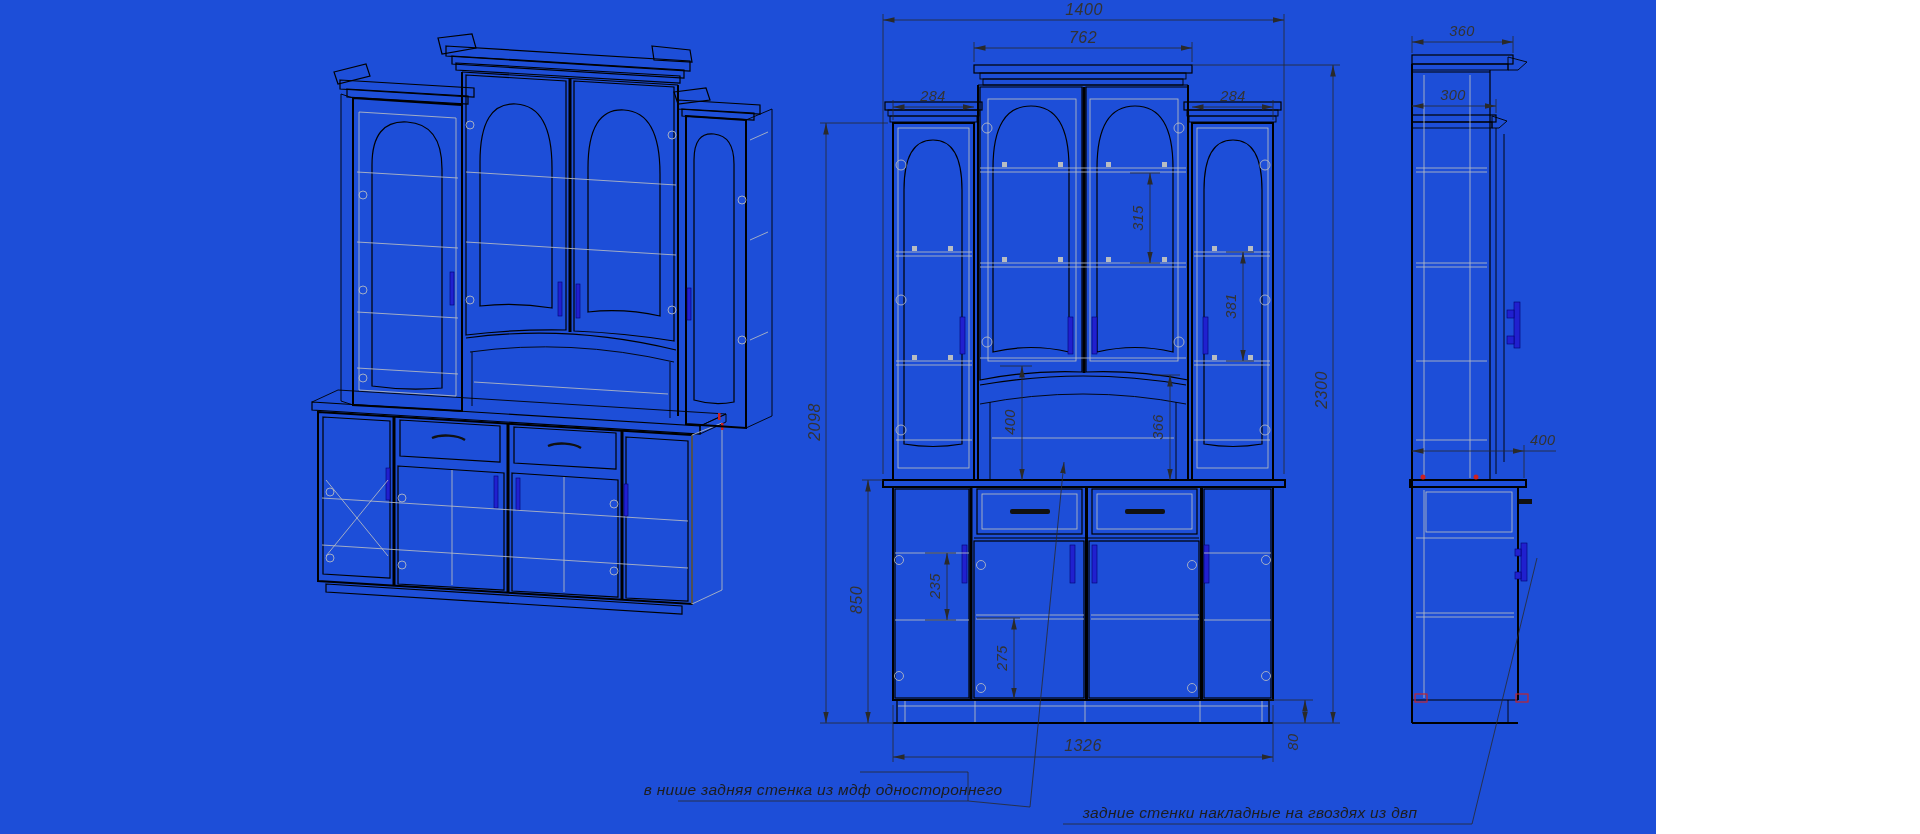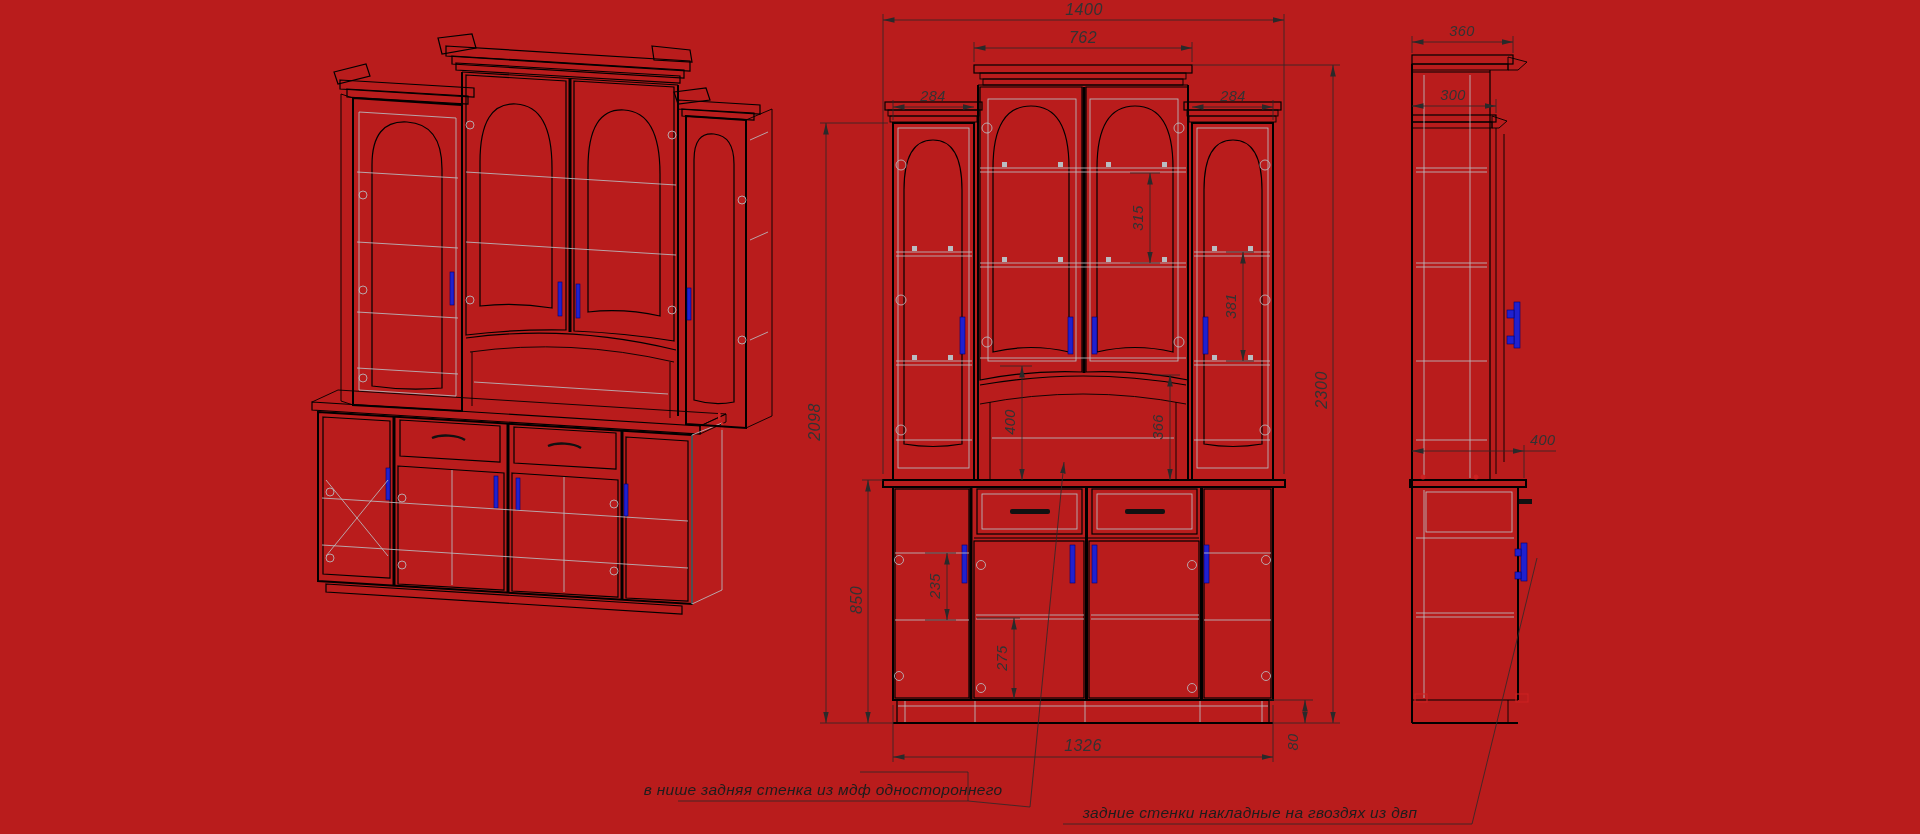--- a/index.html
+++ b/index.html
@@ -1,19 +1,19 @@
 <!DOCTYPE html>
 <html style="--hid: #b9bdc2; --blu: #2020cf; --red: #cc2222; --dimtxt: #333333;"><head>
 <meta charset="utf-8">
 <style>
   :root{
     --hid:#b9bdc2; --blu:#2020cf; --red:#cc2222; --dimtxt:#333333;
   }
   html,body{margin:0;padding:0;background:#ffffff;}
-  .stage{width:1920px;height:834px;background:#b91c1c;position:relative;overflow:hidden;}
+  .stage{width:1656px;height:834px;background:#1d4ed8;position:relative;overflow:hidden;}
   svg{display:block}
   
   .k  {stroke:#000;fill:none;stroke-width:1.2}
   .k2 {stroke:#000;fill:none;stroke-width:2}
   .k3 {stroke:#000;fill:none;stroke-width:3}
   .k1 {stroke:#000;fill:none;stroke-width:.9}
   .g  {stroke:var(--hid);fill:none;stroke-width:.85}
   .gf {fill:var(--hid);stroke:none}
   .d  {stroke:#2a2a2a;fill:none;stroke-width:.8}
   .blue{fill:var(--blu);stroke:#000070;stroke-width:.6}

